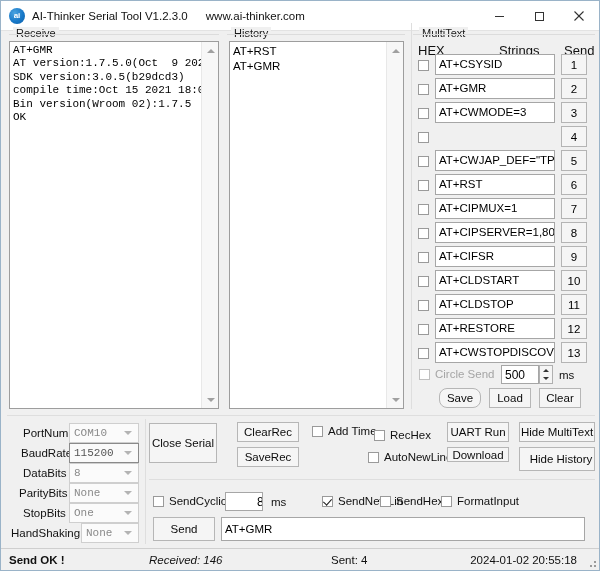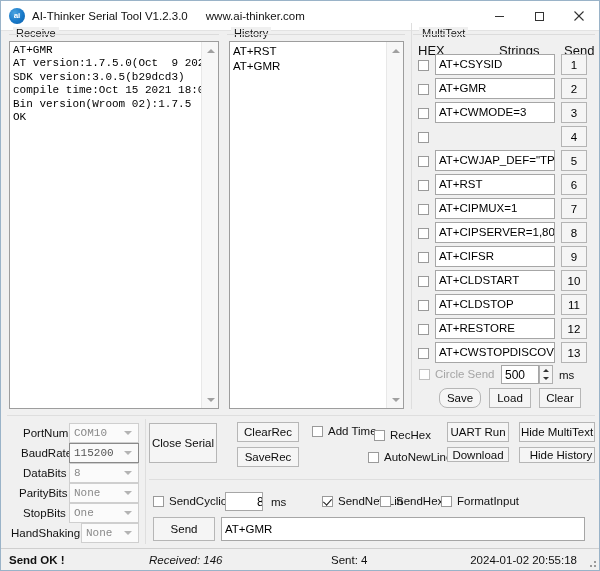--- a/index.html
+++ b/index.html
@@ -485,21 +485,21 @@
     <span>RecHex</span>
   </div>
   <div class="cb" style="left:367px; top:450px;">
     <span class="box"></span>
     <span>AutoNewLine</span>
   </div>
 
   <div class="btn" style="left:446px; top:421px; width:62px; height:20px;">UART Run</div>
   <div class="btn" style="left:446px; top:446px; width:62px; height:15px;">Download</div>
   <div class="btn" style="left:518px; top:421px; width:76px; height:20px;">Hide MultiText</div>
-  <div class="btn" style="left:518px; top:446px; width:76px; height:16px;padding-left:8px;">Hide History</div>
+  <div class="btn" style="left:518px; top:446px; width:76px; height:24px;padding-left:8px;">Hide History</div>
 
   <div class="hline" style="left:148px; top:478px; width:446px;"></div>
   <div class="vline" style="left:144px; top:418px; height:125px;"></div>
 
   <div class="cb" style="left:152px; top:494px;">
     <span class="box"></span>
     <span>SendCyclic</span>
   </div>
   <div class="input" style="left:224px; top:491px; width:38px; height:19px;padding-left:31px;">800</div>
   <div class="lbl" style="left:270px; top:495px;">ms</div>

